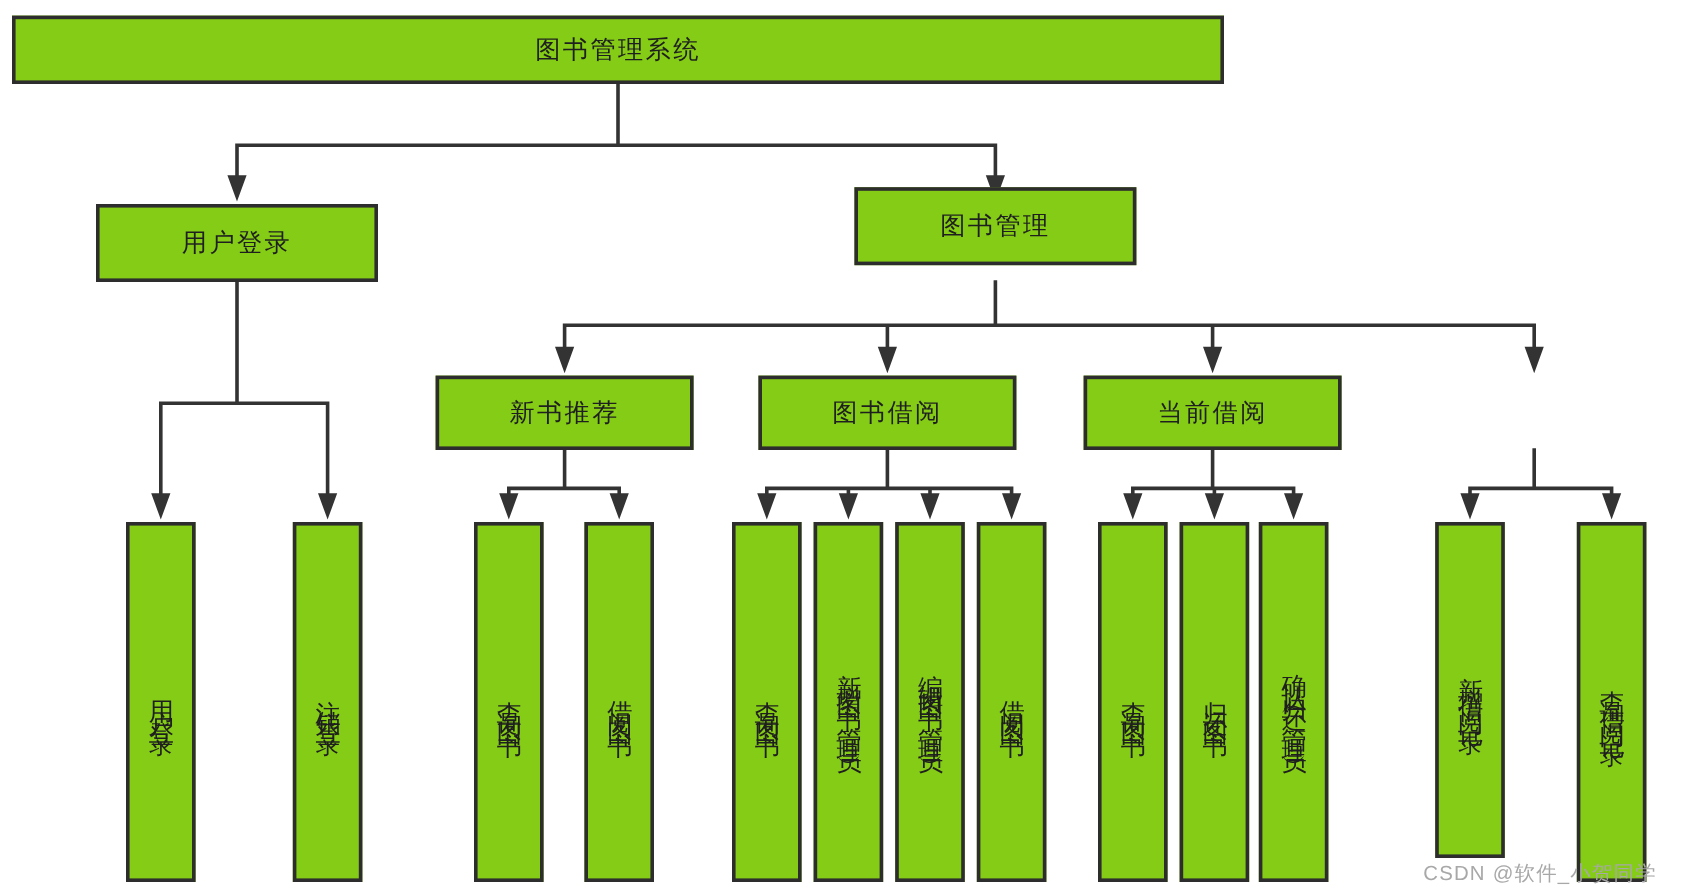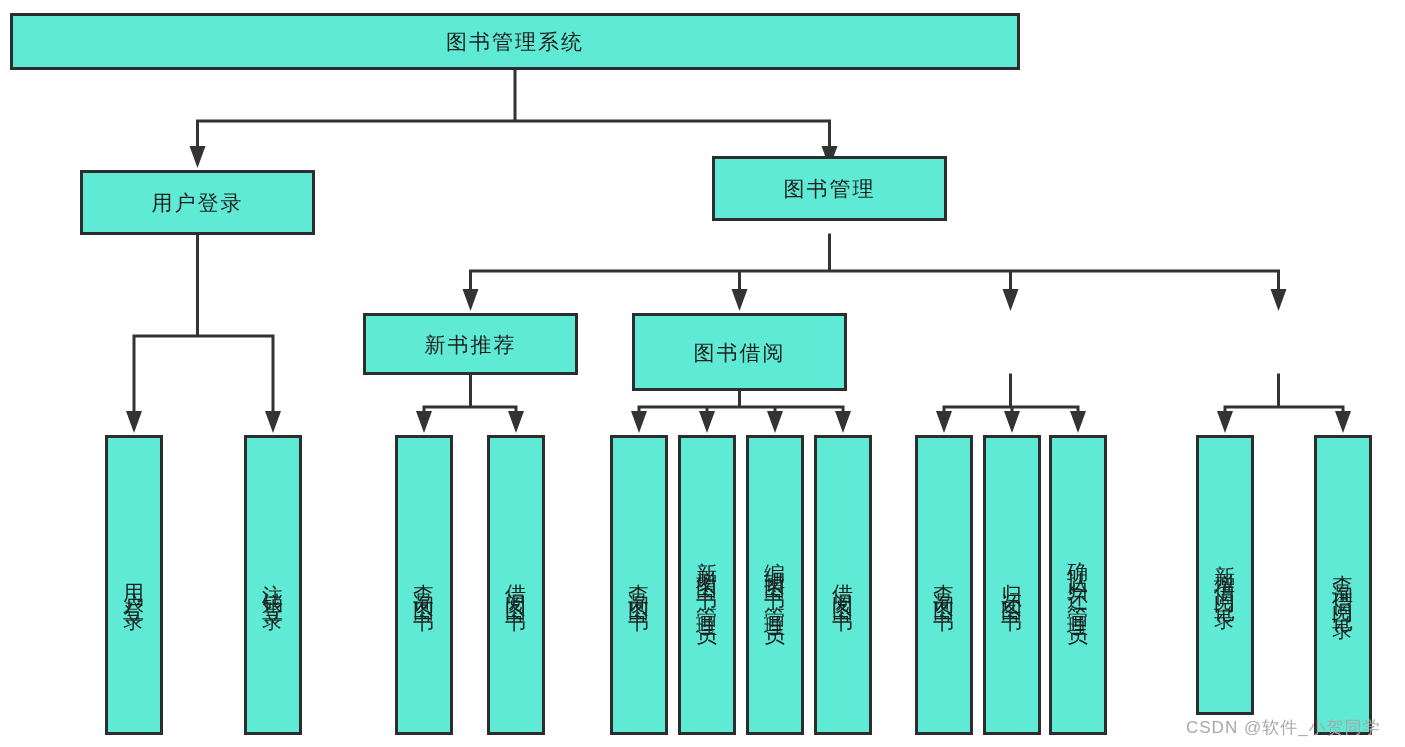--- a/index.html
+++ b/index.html
@@ -13,21 +13,21 @@
   }
   .wires {
     position: absolute;
     left: 0; top: 0;
     width: 1405px; height: 747px;
   }
   .node {
     position: absolute;
     box-sizing: border-box;
     border: 3px solid #2d2d2d;
-    background: #5eead4;
+    background: #84cc16;
     color: #1f1f1f;
     display: flex;
     align-items: center;
     justify-content: center;
     font-size: 21px;
     letter-spacing: 2px;
     text-align: center;
     line-height: 1;
   }
   .node.v {
@@ -91,21 +91,22 @@
       M1217 411 h16 L1225 433 Z
       M1335 411 h16 L1343 433 Z"></path>
   </svg>
 
   <div class="node" style="left:10px; top:13px; width:1010px; height:57px;">图书管理系统</div>
 
   <div class="node" style="left:80px; top:170px; width:235px; height:65px;">用户登录</div>
   <div class="node" style="left:712px; top:156px; width:235px; height:65px;">图书管理</div>
 
   <div class="node" style="left:363px; top:313px; width:215px; height:62px;">新书推荐</div>
-  <div class="node" style="left:632px; top:313px; width:215px; height:78px;text-align:center;">图书借阅</div>
+  <div class="node" style="left:632px; top:313px; width:215px; height:62px;text-align:center;">图书借阅</div>
+  <div class="node" style="left:903px; top:313px; width:215px; height:62px;">当前借阅</div>
 
   <div class="node v" style="left:105px; top:435px; width:58px; height:300px;">用户登录</div>
   <div class="node v" style="left:244px; top:435px; width:58px; height:300px;">注销登录</div>
 
   <div class="node v" style="left:395px; top:435px; width:58px; height:300px;">查询图书</div>
   <div class="node v" style="left:487px; top:435px; width:58px; height:300px;">借阅图书</div>
 
   <div class="node v" style="left:610px; top:435px; width:58px; height:300px;">查询图书</div>
   <div class="node v" style="left:678px; top:435px; width:58px; height:300px;">新增图书（管理员）</div>
   <div class="node v" style="left:746px; top:435px; width:58px; height:300px;">编辑图书（管理员）</div>

